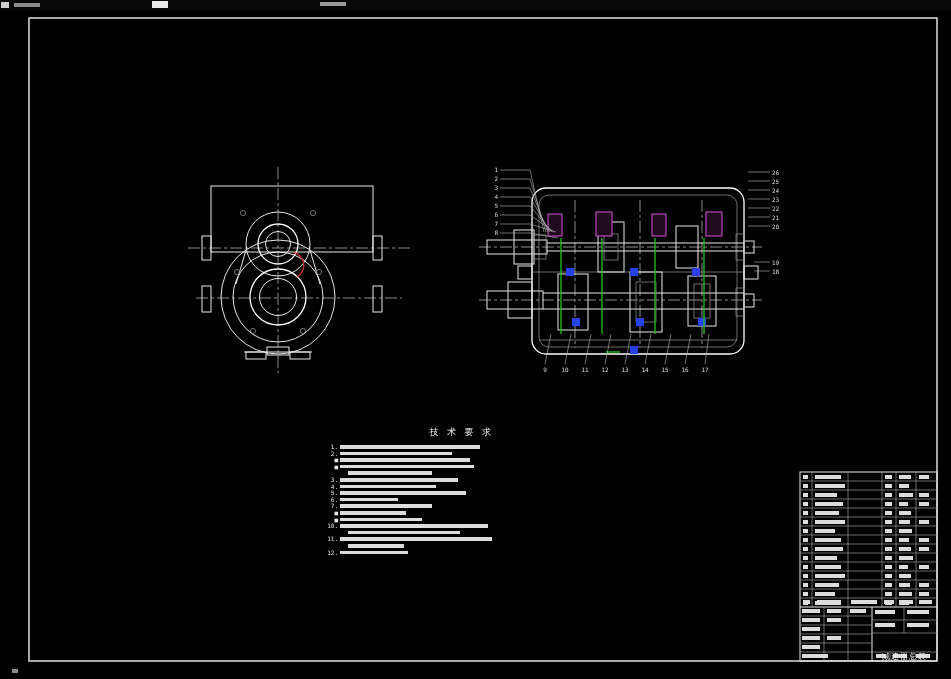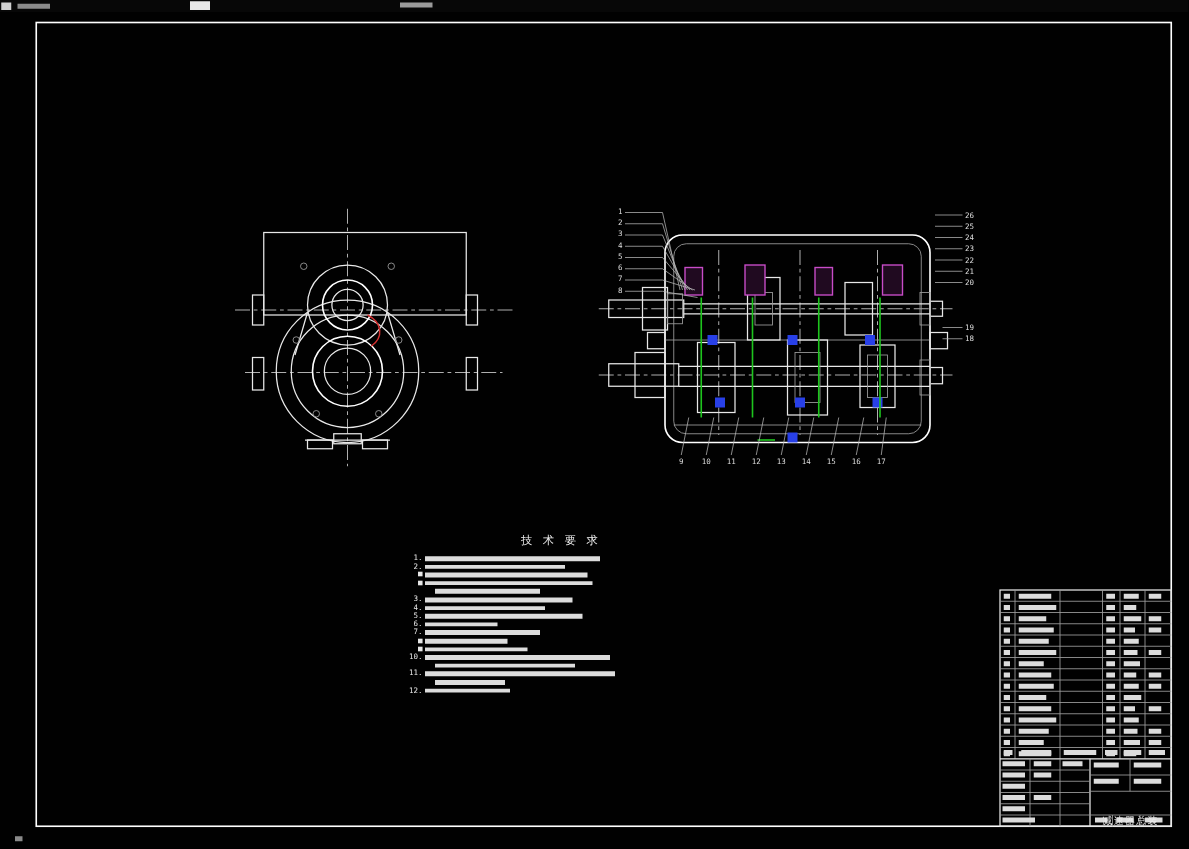--- a/index.html
+++ b/index.html
@@ -4,21 +4,21 @@
 <style>
   html,body{margin:0;padding:0;background:#000;}
   #screen{position:relative;width:951px;height:679px;background:#000;overflow:hidden;
           font-family:"Liberation Sans", sans-serif;}
   #topbar{position:absolute;left:0;top:0;width:951px;height:10px;background:#070707;}
   #canvas{position:absolute;left:0;top:10px;width:951px;height:669px;background:#010101;}
   #draw{position:absolute;left:0;top:0;}
   .ballon{position:absolute;font-family:"DejaVu Sans Mono", monospace;font-size:6px;line-height:7px;color:#dedede;}
   .bar{position:absolute;background:var(--bar,#dcdcdc);}
   .techrow-marker{position:absolute;font-family:"DejaVu Sans Mono", monospace;font-size:6px;line-height:6px;color:#e8e8e8;width:12px;text-align:right;}
-  #tech-title{position:absolute;left:404px;top:416px;width:90px;text-align:center;color:#f0f0f0;
+  #tech-title{position:absolute;left:404px;top:416px;width:90px;text-align:right;color:#f0f0f0;
               font-size:9px;letter-spacing:3px;font-family:"Liberation Sans", sans-serif;}
   #drawing-title{position:absolute;left:872px;top:641px;width:65px;text-align:center;color:#ececec;
               font-size:8px;letter-spacing:1px;font-family:"Liberation Sans", sans-serif;}
   svg .w{stroke:var(--line,#e8e8e8);fill:none;stroke-width:1;}
   svg .w2{stroke:var(--bright,#fff);fill:none;stroke-width:1.3;}
   svg .d{stroke:var(--dim,#9a9a9a);fill:none;stroke-width:0.7;}
   svg .cl{stroke:var(--centerline,#c8c8c8);fill:none;stroke-width:0.7;stroke-dasharray:12 3 3 3;}
   svg .ld{stroke:#b8b8b8;fill:none;stroke-width:0.6;}
 </style>
 </head>

